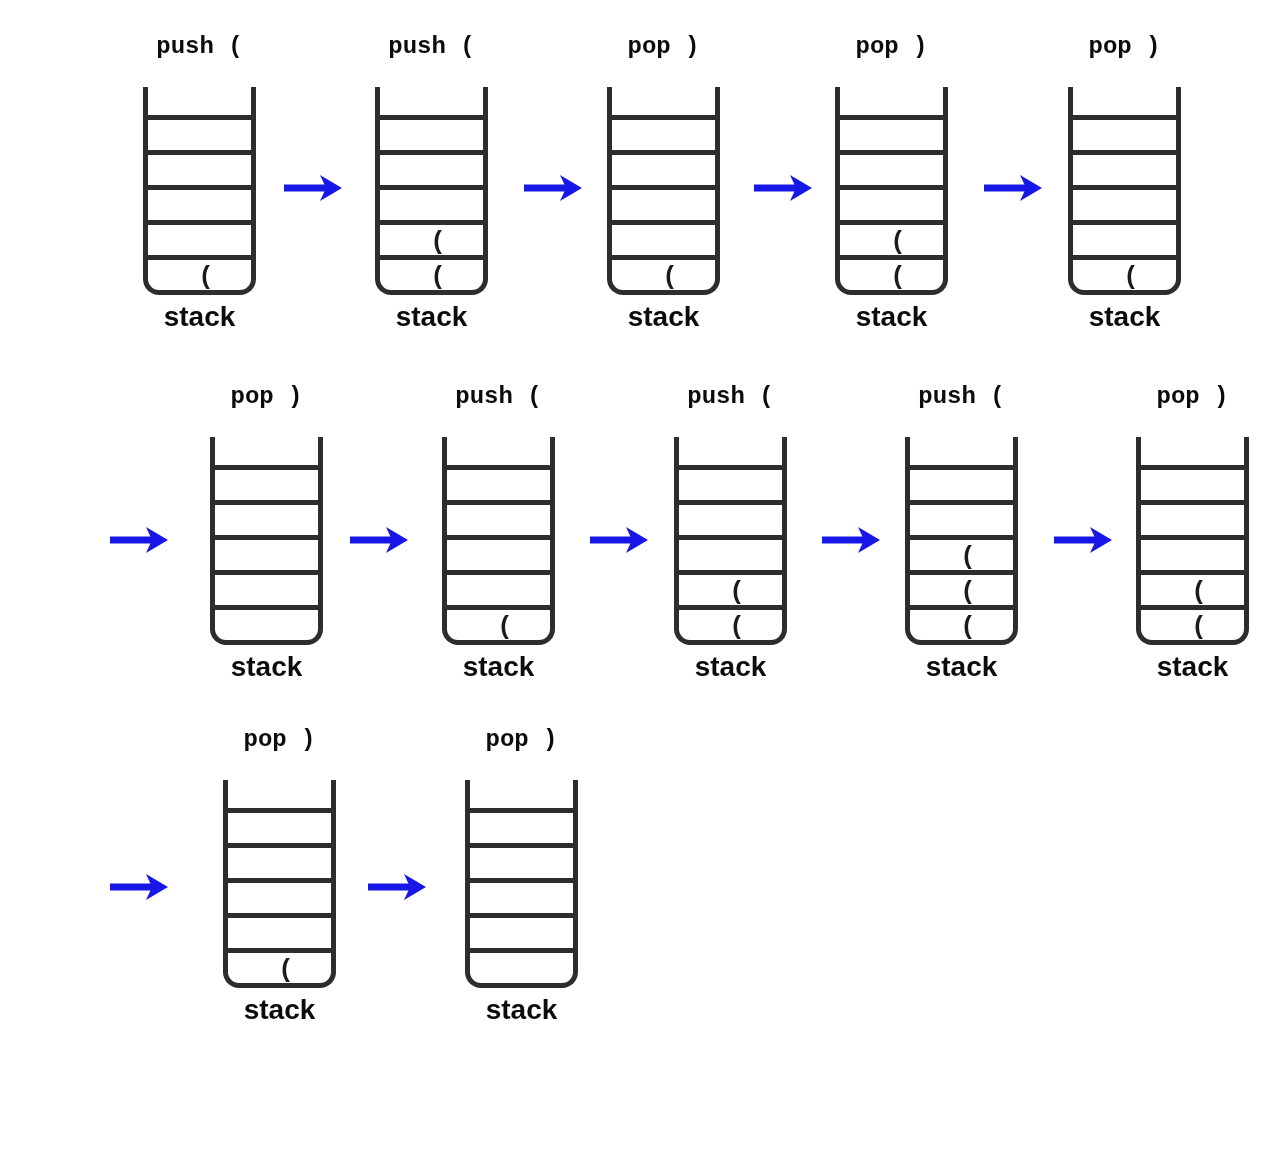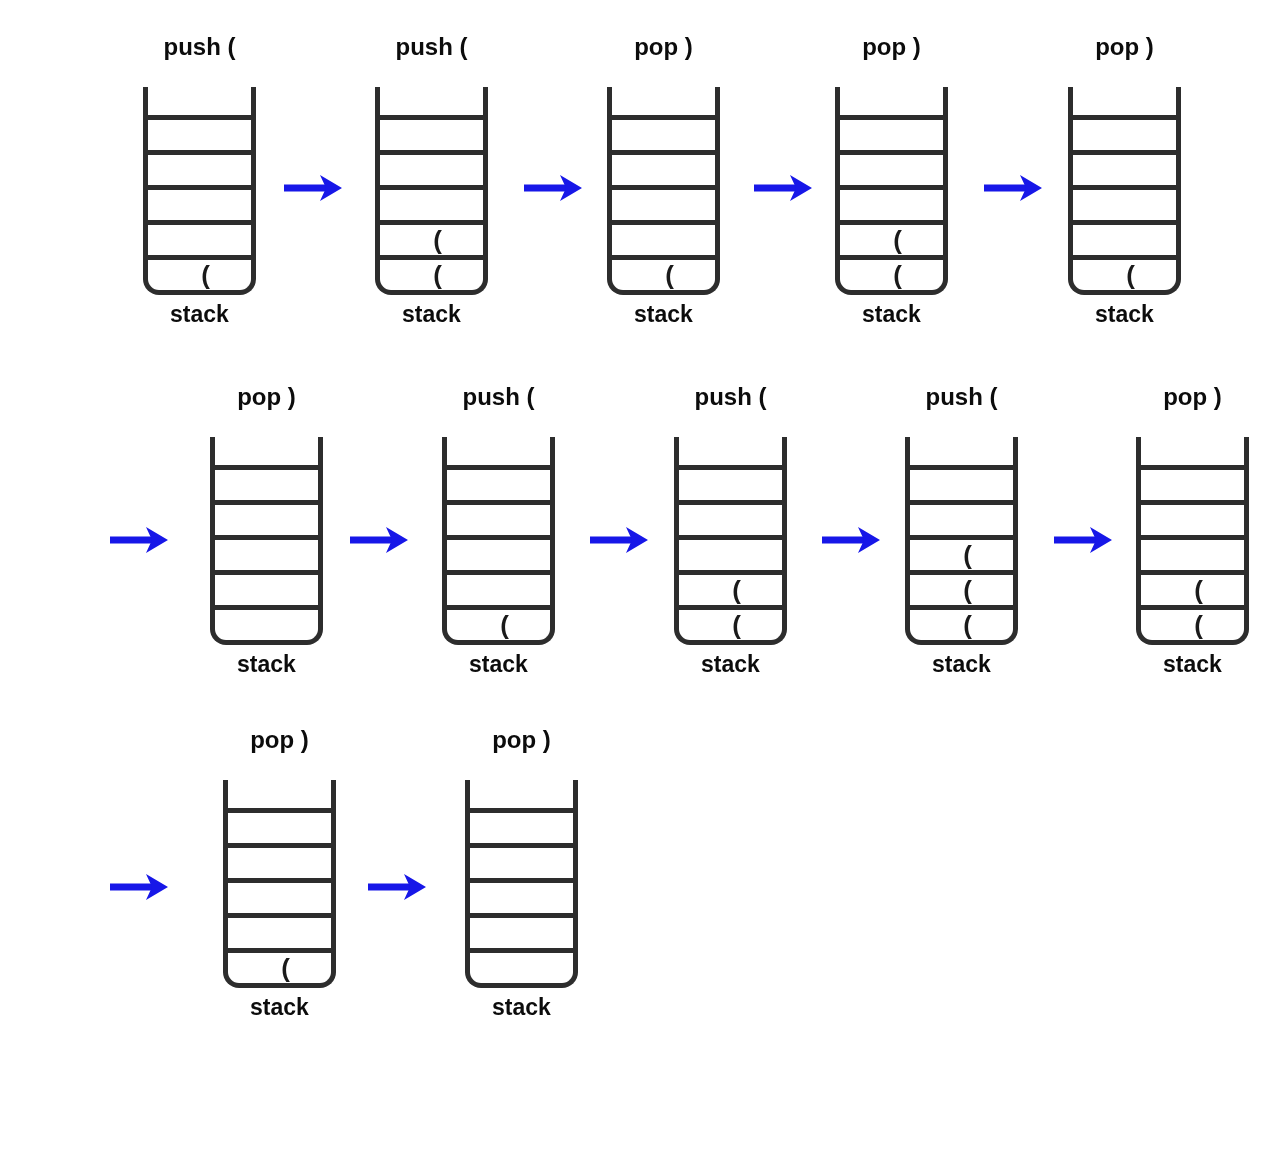--- a/index.html
+++ b/index.html
@@ -20,20 +20,21 @@
     align-items: center;
   }
   .op-label {
     font-size: 24px;
     font-weight: 700;
     line-height: 28px;
     height: 28px;
     margin-bottom: 26px;
     white-space: pre;
     color: #0c0c0c;
+    font-family: Liberation Mono, monospace;
   }
   .well {
     width: 113px;
     height: 208px;
     box-sizing: border-box;
     border: 5px solid #2d2d2d;
     border-top: none;
     border-radius: 0 0 16px 16px;
     display: flex;
     flex-direction: column;
@@ -51,21 +52,21 @@
     line-height: 1;
     color: #1a1a1a;
   }
   .cell span { transform: translateX(6px); }
   .cell:first-child {
     flex: 0 0 28px;
     border-top: none;
   }
   .caption {
     margin-top: 6px;
-    font-size: 23px;
+    font-size: 28px;
     font-weight: 700;
     color: #0c0c0c;
   }
   .arrow { position: absolute; display: block; }
 </style>
 </head>
 <body>
 
 <div class="page">
 

